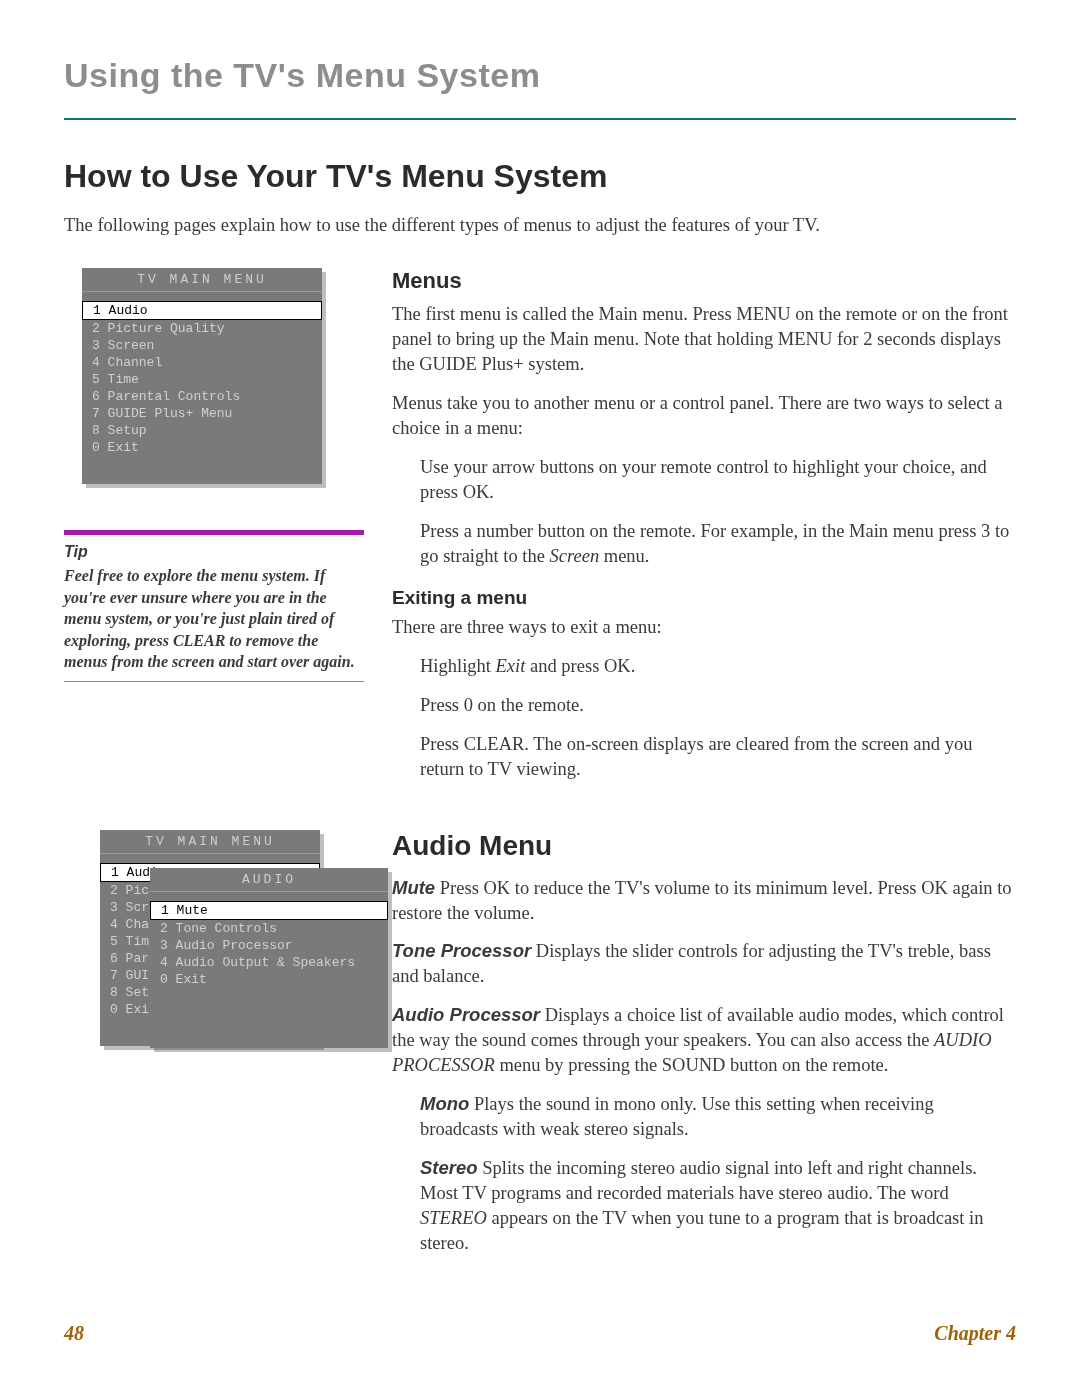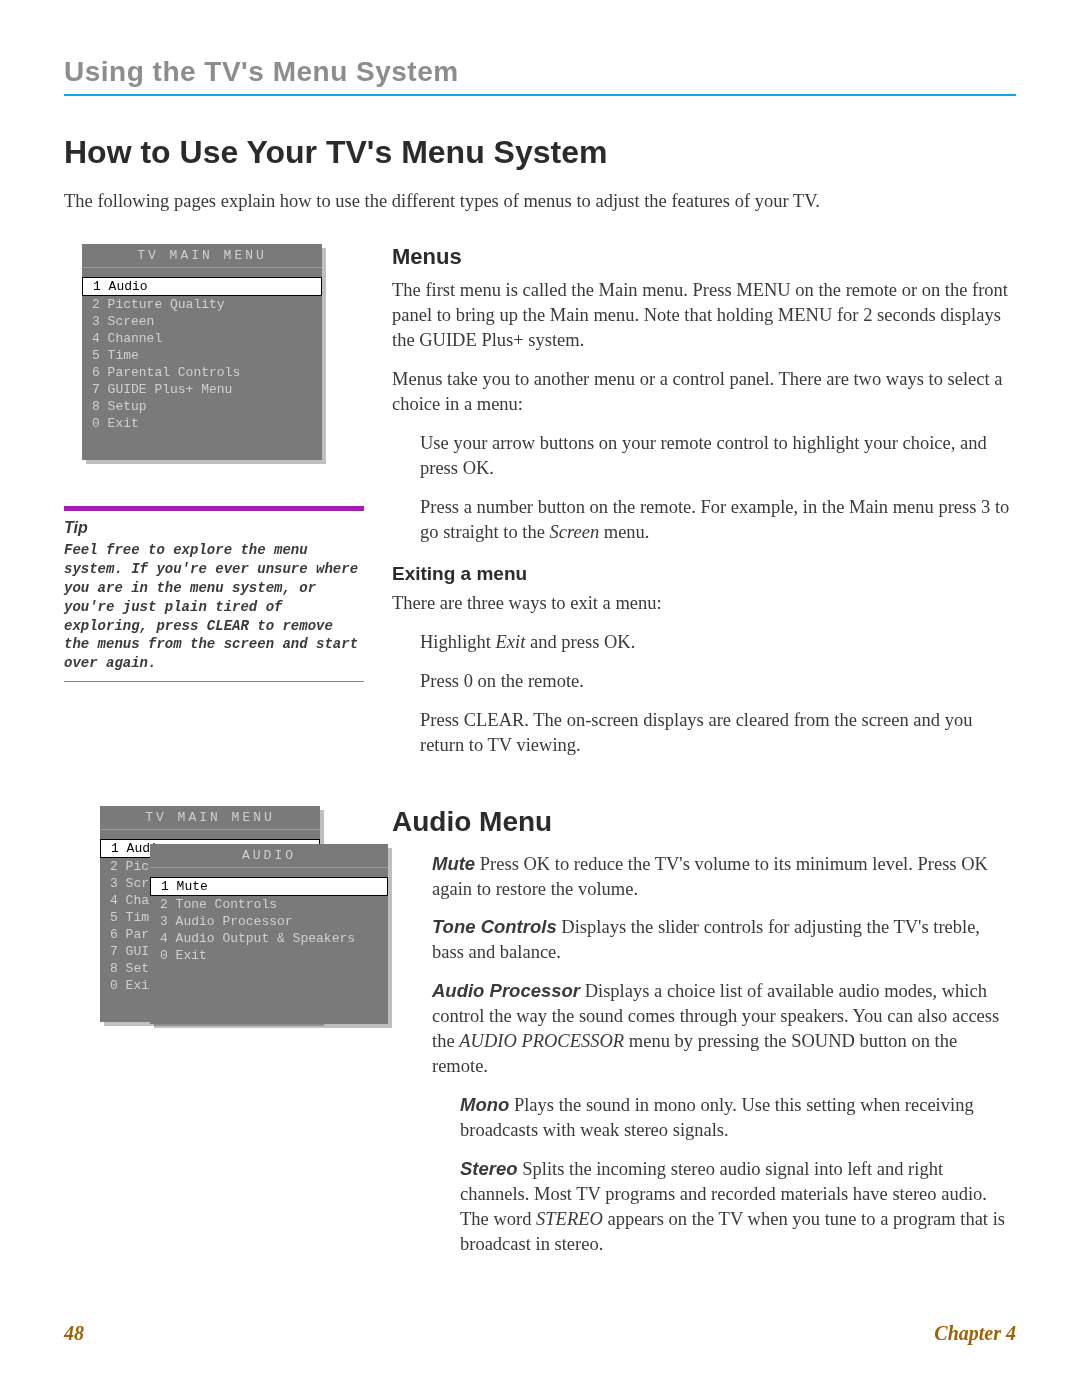--- a/index.html
+++ b/index.html
@@ -8,25 +8,25 @@
     height: 1397px;
     background: #fff;
     font-family: Georgia, 'Times New Roman', serif;
     color: #3a3a3a;
     padding: 56px 64px 40px 64px;
     position: relative;
   }
   .chapter-title {
     font-family: Arial, Helvetica, sans-serif;
     font-weight: 900;
-    font-size: 28px;
+    font-size: 34px;
     letter-spacing: 0.5px;
     color: #8d8d8d;
-    border-bottom: 2px solid #0ea5e9;
-    padding-bottom: 6px;
+    border-bottom: 2px solid #0f766e;
+    padding-bottom: 23px;
     margin-bottom: 38px;
   }
   .page-heading {
     font-family: Arial, Helvetica, sans-serif;
     font-weight: 700;
     font-size: 32px;
     color: #2b2b2b;
     margin-bottom: 18px;
   }
   .intro p {
@@ -66,21 +66,21 @@
   }
   .section-heading {
     font-family: Arial, Helvetica, sans-serif;
     font-weight: 700;
     font-size: 28px;
     color: #2b2b2b;
     margin-bottom: 14px;
   }
   .italic { font-style: italic; }
   .bolditalic { font-weight: 700; font-style: italic; font-family: Arial, Helvetica, sans-serif;}
-  .definition p { margin-bottom: 14px; padding-left: 40px; }
+  .definition p { margin-bottom: 14px; }
 
   
   .tv-menu {
     background: #7a7a7a;
     width: 240px;
     font-family: 'Courier New', monospace;
     font-size: 13px;
     color: #d0d0d0;
     margin-left: 18px;
     position: relative;
@@ -115,24 +115,24 @@
     width: 300px;
   }
   .tip-title {
     font-family: Arial, Helvetica, sans-serif;
     font-style: italic;
     font-weight: 700;
     font-size: 16px;
     margin-bottom: 4px;
   }
   .tip-body {
-    font-family: Liberation Mono, monospace;
+    font-family: Liberation Serif, serif;
     font-style: italic;
     font-weight: 700;
-    font-size: 14px;
+    font-size: 16px;
     line-height: 1.35;
   }
 
   
   .footer {
     position: absolute;
     bottom: 52px;
     left: 64px;
     right: 64px;
     display: flex;
@@ -224,21 +224,21 @@
           </div>
       </div>
     </div>
   </div>
   <div class="right-col definition">
     <div class="section-heading">Audio Menu</div>
     <p>
       <span class="bolditalic">Mute</span><span>  Press OK to reduce the TV's volume to its minimum level. Press OK again to restore the volume.</span>
     </p>
     <p>
-      <span class="bolditalic">Tone Controls</span><span>  Displays the slider controls for adjusting the TV's treble, bass and balance.</span>
+      <span class="bolditalic">Tone Processor</span><span>  Displays the slider controls for adjusting the TV's treble, bass and balance.</span>
     </p>
     <p>
       <span class="bolditalic">Audio Processor</span><span>  Displays a choice list of available audio modes, which control the way the sound comes through your speakers. You can also access the </span><span class="italic">AUDIO PROCESSOR</span><span> menu by pressing the SOUND button on the remote.</span>
     </p>
     <p class="indent">
       <span class="bolditalic">Mono</span><span>   Plays the sound in mono only. Use this setting when receiving broadcasts with weak stereo signals.</span>
     </p>
     <p class="indent">
       <span class="bolditalic">Stereo</span><span>   Splits the incoming stereo audio signal into left and right channels. Most TV programs and recorded materials have stereo audio. The word </span><span class="italic">STEREO</span><span> appears on the TV when you tune to a program that is broadcast in stereo.</span>
     </p>

